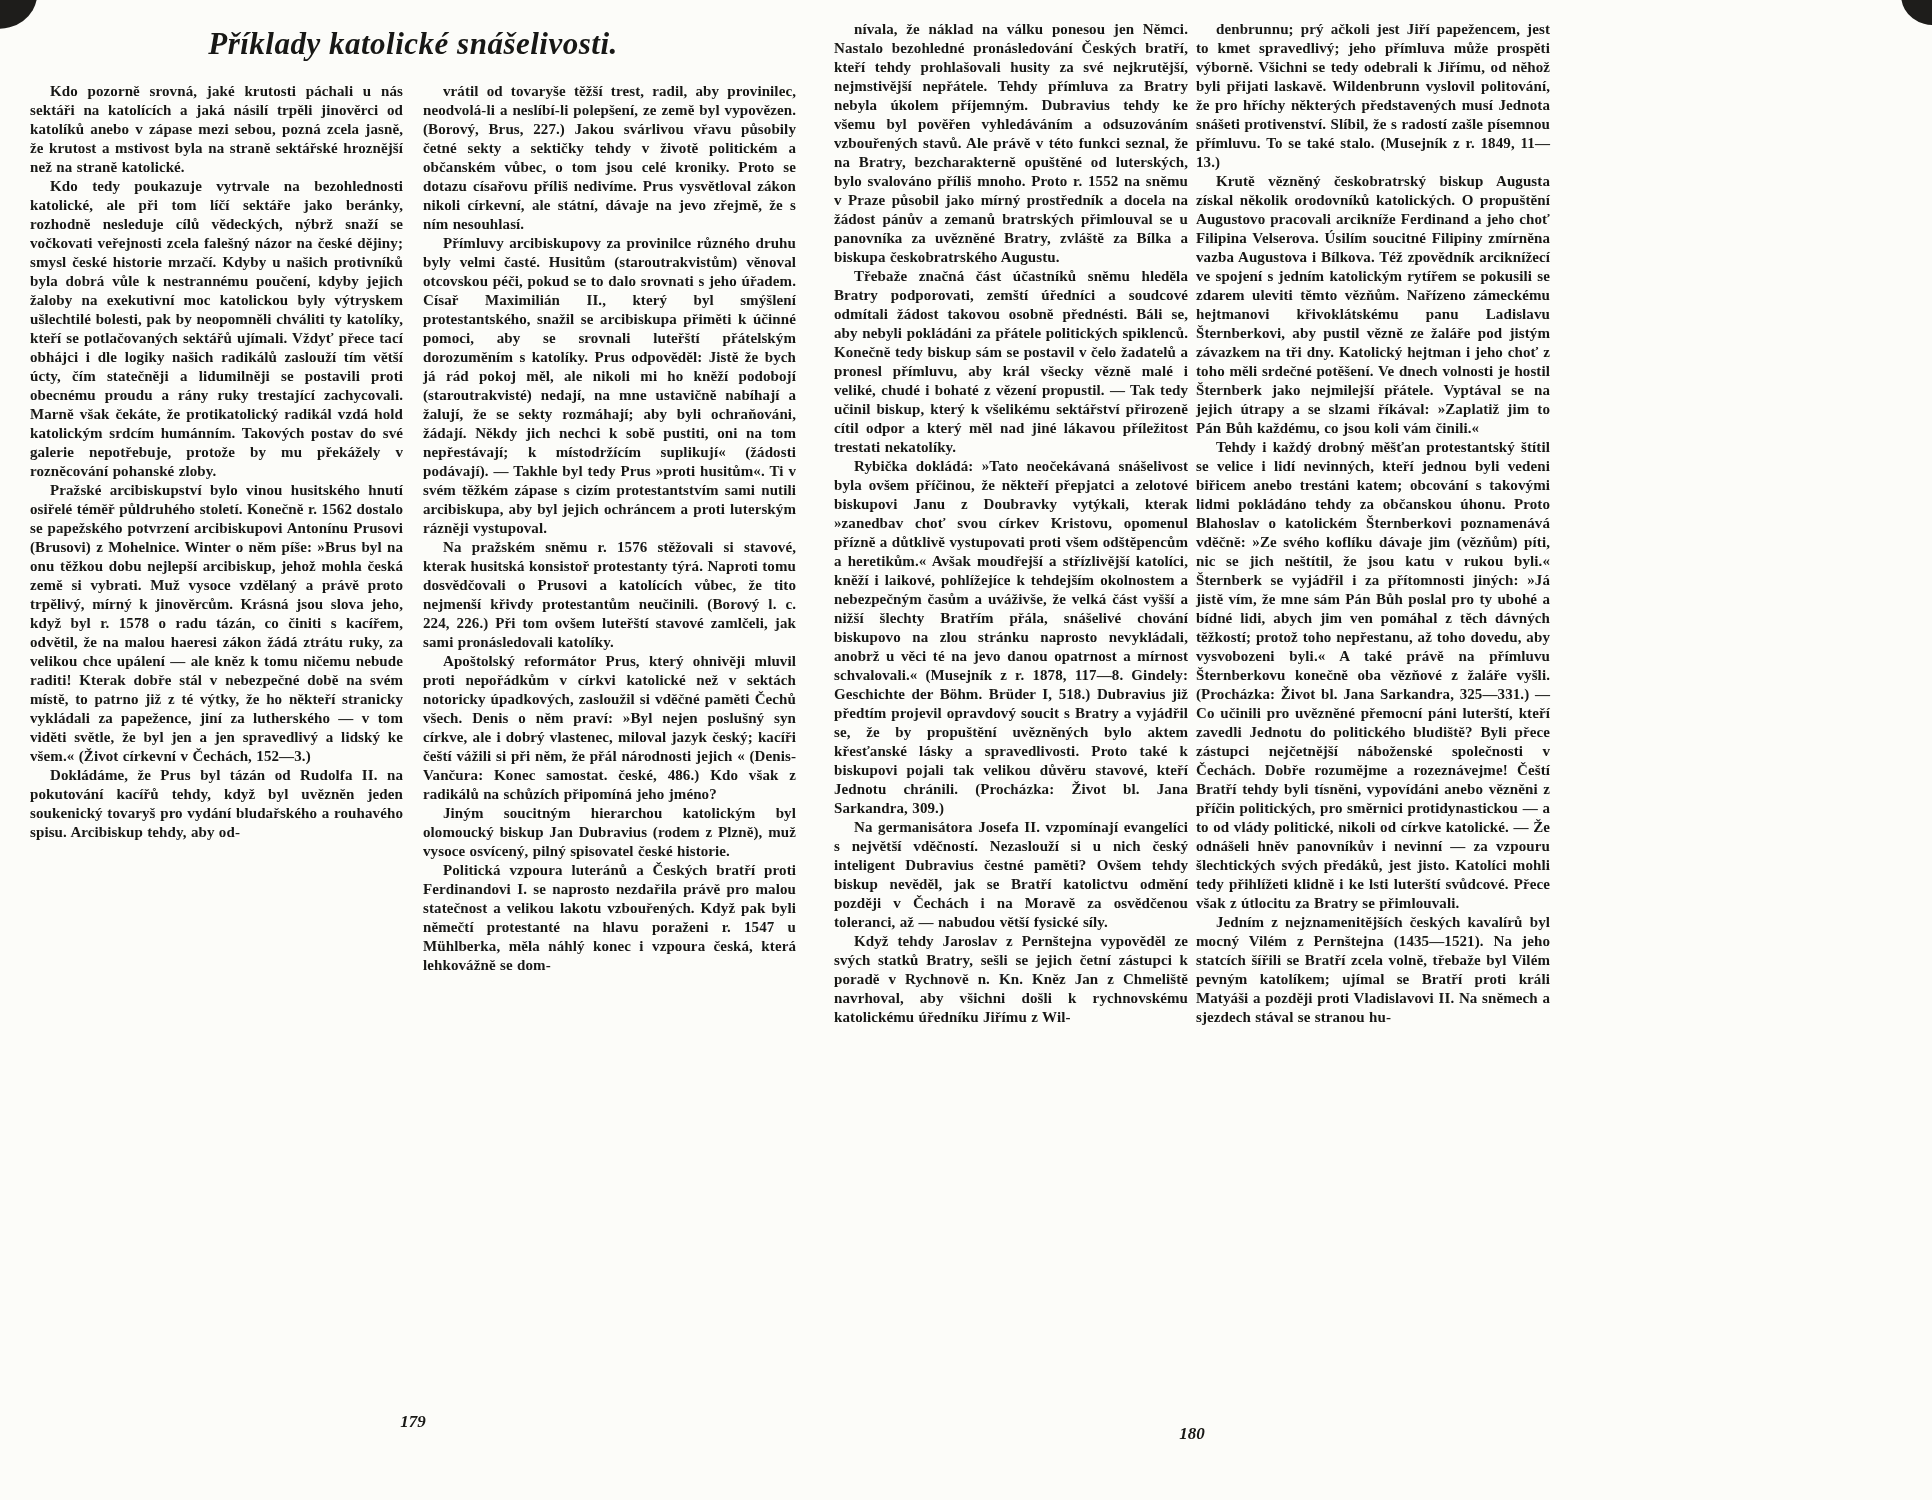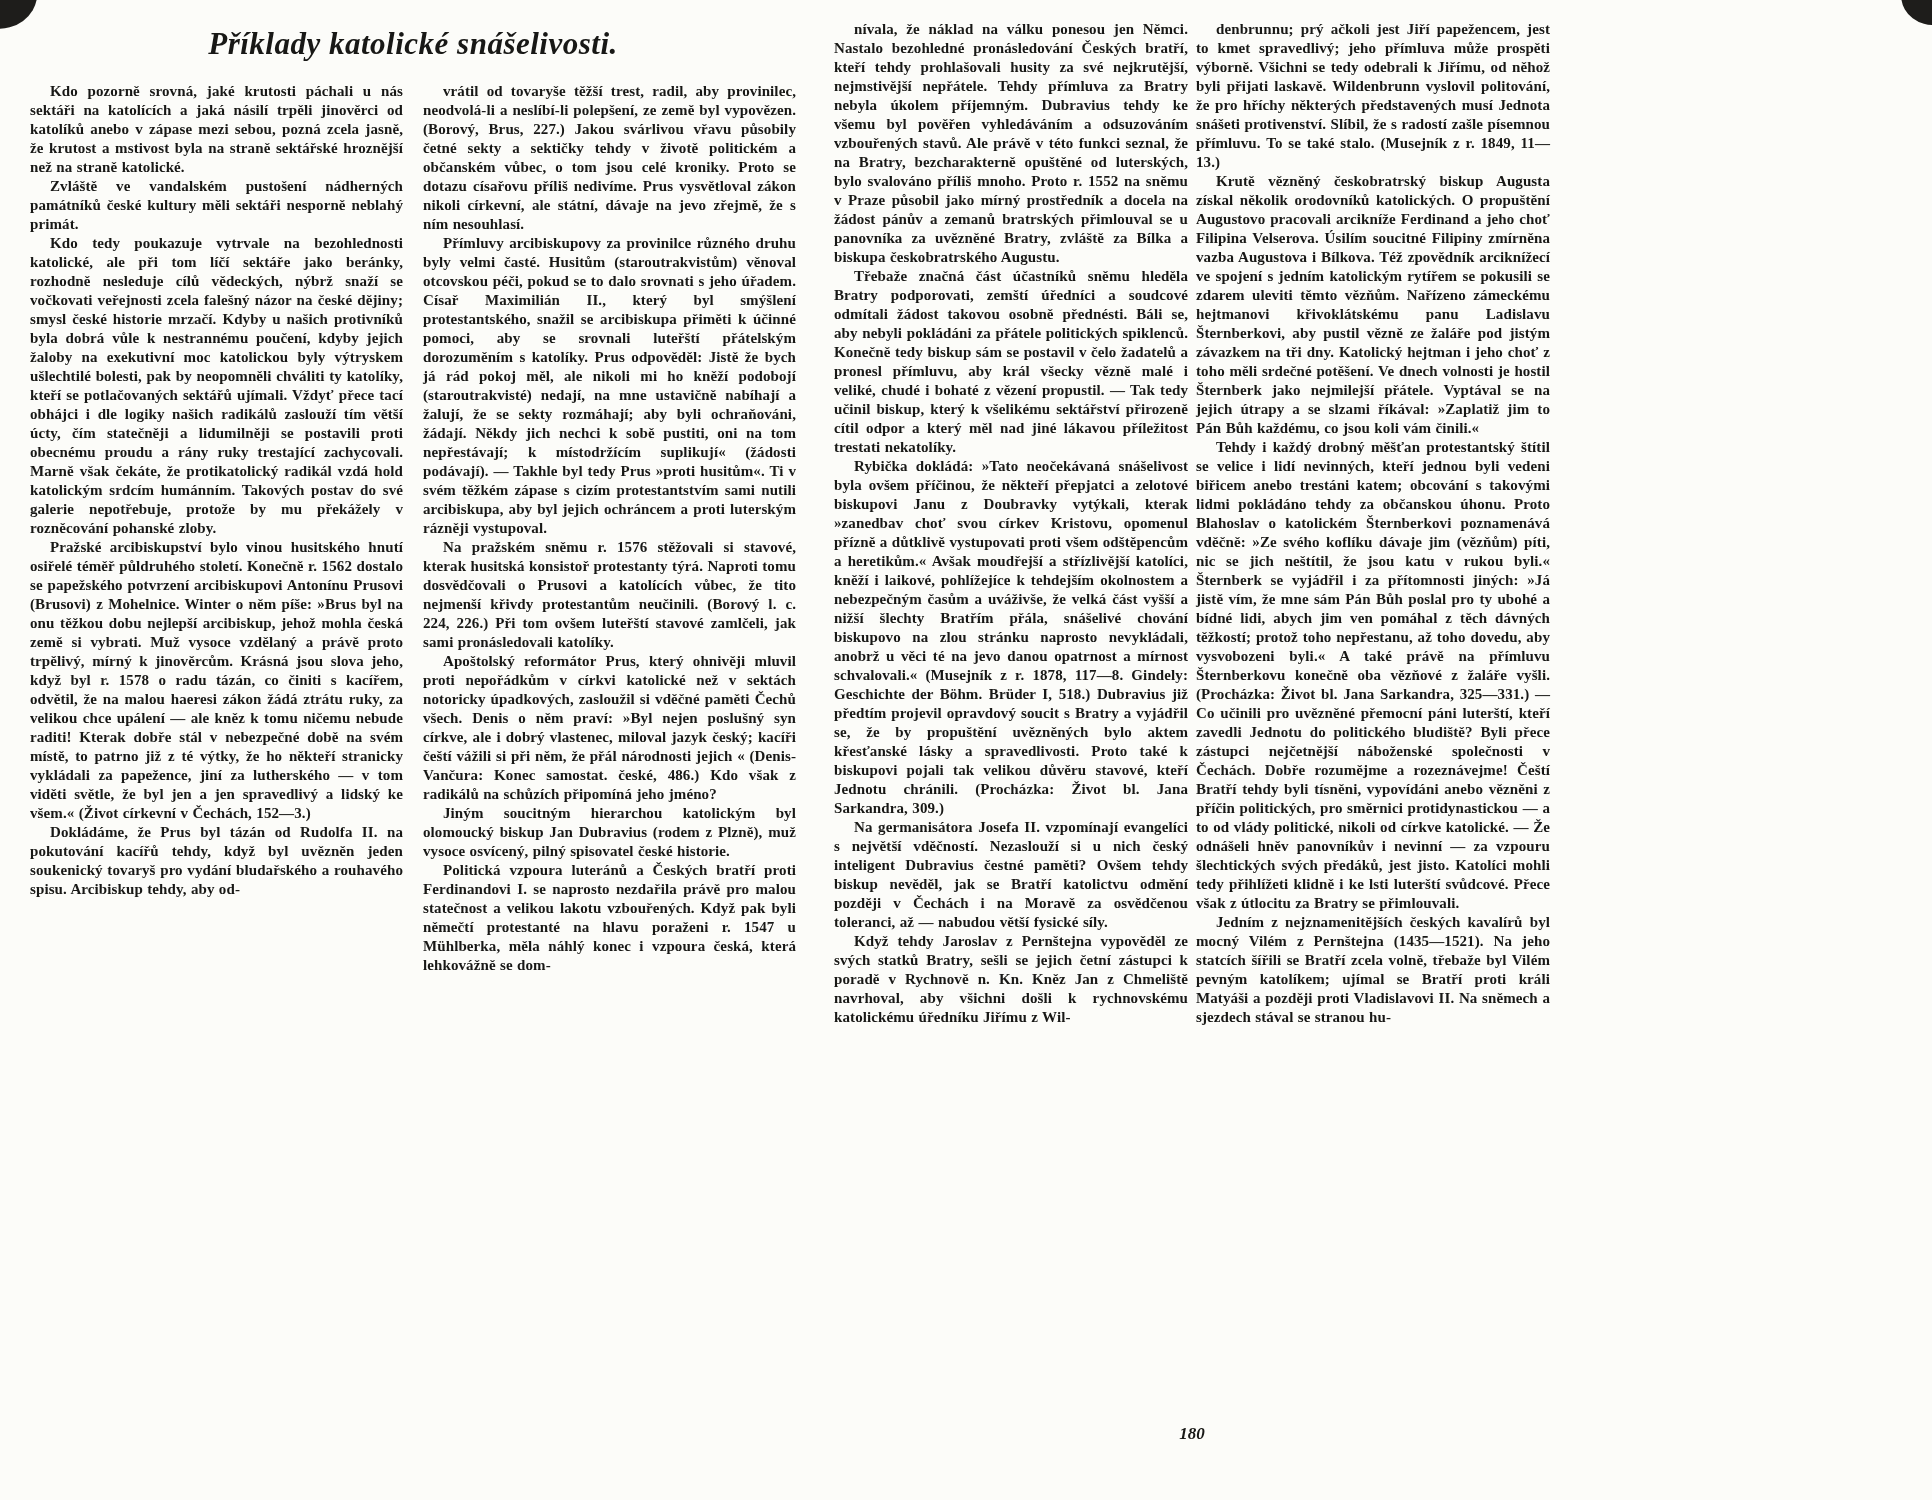--- a/index.html
+++ b/index.html
@@ -64,21 +64,20 @@
 <div class="canvas">
 
   <div class="artifact artifact-tl"></div>
   <div class="artifact artifact-tr"></div>
 
   <div class="page page-left">
     <h1 class="title">Příklady katolické snášelivosti.</h1>
     <div class="columns">
       <div class="col">
           <p class="para">Kdo pozorně srovná, jaké krutosti páchali u nás sektáři na katolících a jaká násilí trpěli jinověrci od katolíků anebo v zápase mezi sebou, pozná zcela jasně, že krutost a mstivost byla na straně sektářské hroznější než na straně katolické.</p>
-          <p class="para">Zvláště ve vandalském pustošení nádherných památníků české kultury měli sektáři nesporně neblahý primát.</p>
           <p class="para">Kdo tedy poukazuje vytrvale na bezohlednosti katolické, ale při tom líčí sektáře jako beránky, rozhodně nesleduje cílů vědeckých, nýbrž snaží se vočkovati veřejnosti zcela falešný názor na české dějiny; smysl české historie mrzačí. Kdyby u našich protivníků byla dobrá vůle k nestrannému poučení, kdyby jejich žaloby na exekutivní moc katolickou byly výtryskem ušlechtilé bolesti, pak by neopomněli chváliti ty katolíky, kteří se potlačovaných sektářů ujímali. Vždyť přece tací obhájci i dle logiky našich radikálů zaslouží tím větší úcty, čím statečněji a lidumilněji se postavili proti obecnému proudu a rány ruky trestající zachycovali. Marně však čekáte, že protikatolický radikál vzdá hold katolickým srdcím humánním. Takových postav do své galerie nepotřebuje, protože by mu překážely v rozněcování pohanské zloby.</p>
           <p class="para">Pražské arcibiskupství bylo vinou husitského hnutí osiřelé téměř půldruhého století. Konečně r. 1562 dostalo se papežského potvrzení arcibiskupovi Antonínu Prusovi (Brusovi) z Mohelnice. Winter o něm píše: »Brus byl na onu těžkou dobu nejlepší arcibiskup, jehož mohla česká země si vybrati. Muž vysoce vzdělaný a právě proto trpělivý, mírný k jinověrcům. Krásná jsou slova jeho, když byl r. 1578 o radu tázán, co činiti s kacířem, odvětil, že na malou haeresi zákon žádá ztrátu ruky, za velikou chce upálení — ale kněz k tomu ničemu nebude raditi! Kterak dobře stál v nebezpečné době na svém místě, to patrno již z té výtky, že ho někteří stranicky vykládali za papežence, jiní za lutherského — v tom viděti světle, že byl jen a jen spravedlivý a lidský ke všem.« (Život církevní v Čechách, 152—3.)</p>
           <p class="para">Dokládáme, že Prus byl tázán od Rudolfa II. na pokutování kacířů tehdy, když byl uvězněn jeden soukenický tovaryš pro vydání bludařského a rouhavého spisu. Arcibiskup tehdy, aby od-</p>
         </div>
       <div class="col">
           <p class="para">vrátil od tovaryše těžší trest, radil, aby provinilec, neodvolá-li a neslíbí-li polepšení, ze země byl vypovězen. (Borový, Brus, 227.) Jakou svárlivou vřavu působily četné sekty a sektičky tehdy v životě politickém a občanském vůbec, o tom jsou celé kroniky. Proto se dotazu císařovu příliš nedivíme. Prus vysvětloval zákon nikoli církevní, ale státní, dávaje na jevo zřejmě, že s ním nesouhlasí.</p>
           <p class="para">Přímluvy arcibiskupovy za provinilce různého druhu byly velmi časté. Husitům (staroutrakvistům) věnoval otcovskou péči, pokud se to dalo srovnati s jeho úřadem. Císař Maximilián II., který byl smýšlení protestantského, snažil se arcibiskupa přiměti k účinné pomoci, aby se srovnali luteřští přátelským dorozuměním s katolíky. Prus odpověděl: Jistě že bych já rád pokoj měl, ale nikoli mi ho kněží podobojí (staroutrakvisté) nedají, na mne ustavičně nabíhají a žalují, že se sekty rozmáhají; aby byli ochraňováni, žádají. Někdy jich nechci k sobě pustiti, oni na tom nepřestávají; k místodržícím suplikují« (žádosti podávají). — Takhle byl tedy Prus »proti husitům«. Ti v svém těžkém zápase s cizím protestantstvím sami nutili arcibiskupa, aby byl jejich ochráncem a proti luterským rázněji vystupoval.</p>
           <p class="para">Na pražském sněmu r. 1576 stěžovali si stavové, kterak husitská konsistoř protestanty týrá. Naproti tomu dosvědčovali o Prusovi a katolících vůbec, že tito nejmenší křivdy protestantům neučinili. (Borový l. c. 224, 226.) Při tom ovšem luteřští stavové zamlčeli, jak sami pronásledovali katolíky.</p>
           <p class="para">Apoštolský reformátor Prus, který ohnivěji mluvil proti nepořádkům v církvi katolické než v sektách notoricky úpadkových, zasloužil si vděčné paměti Čechů všech. Denis o něm praví: »Byl nejen poslušný syn církve, ale i dobrý vlastenec, miloval jazyk český; kacíři čeští vážili si při něm, že přál národnosti jejich « (Denis-Vančura: Konec samostat. české, 486.) Kdo však z radikálů na schůzích připomíná jeho jméno?</p>
           <p class="para">Jiným soucitným hierarchou katolickým byl olomoucký biskup Jan Dubravius (rodem z Plzně), muž vysoce osvícený, pilný spisovatel české historie.</p>
@@ -98,15 +97,16 @@
         </div>
       <div class="col">
           <p class="para">denbrunnu; prý ačkoli jest Jiří papežencem, jest to kmet spravedlivý; jeho přímluva může prospěti výborně. Všichni se tedy odebrali k Jiřímu, od něhož byli přijati laskavě. Wildenbrunn vyslovil politování, že pro hříchy některých představených musí Jednota snášeti protivenství. Slíbil, že s radostí zašle písemnou přímluvu. To se také stalo. (Musejník z r. 1849, 11—13.)</p>
           <p class="para">Krutě vězněný českobratrský biskup Augusta získal několik orodovníků katolických. O propuštění Augustovo pracovali arcikníže Ferdinand a jeho choť Filipina Velserova. Úsilím soucitné Filipiny zmírněna vazba Augustova i Bílkova. Též zpovědník arciknížecí ve spojení s jedním katolickým rytířem se pokusili se zdarem uleviti těmto vězňům. Nařízeno zámeckému hejtmanovi křivoklátskému panu Ladislavu Šternberkovi, aby pustil vězně ze žaláře pod jistým závazkem na tři dny. Katolický hejtman i jeho choť z toho měli srdečné potěšení. Ve dnech volnosti je hostil Šternberk jako nejmilejší přátele. Vyptával se na jejich útrapy a se slzami říkával: »Zaplatiž jim to Pán Bůh každému, co jsou koli vám činili.«</p>
           <p class="para">Tehdy i každý drobný měšťan protestantský štítil se velice i lidí nevinných, kteří jednou byli vedeni biřicem anebo trestáni katem; obcování s takovými lidmi pokládáno tehdy za občanskou úhonu. Proto Blahoslav o katolickém Šternberkovi poznamenává vděčně: »Ze svého koflíku dávaje jim (vězňům) píti, nic se jich neštítil, že jsou katu v rukou byli.« Šternberk se vyjádřil i za přítomnosti jiných: »Já jistě vím, že mne sám Pán Bůh poslal pro ty ubohé a bídné lidi, abych jim ven pomáhal z těch dávných těžkostí; protož toho nepřestanu, až toho dovedu, aby vysvobozeni byli.« A také právě na přímluvu Šternberkovu konečně oba vězňové z žaláře vyšli. (Procházka: Život bl. Jana Sarkandra, 325—331.) — Co učinili pro uvězněné přemocní páni luterští, kteří zavedli Jednotu do politického bludiště? Byli přece zástupci nejčetnější náboženské společnosti v Čechách. Dobře rozumějme a rozeznávejme! Čeští Bratří tehdy byli tísněni, vypovídáni anebo vězněni z příčin politických, pro směrnici protidynastickou — a to od vlády politické, nikoli od církve katolické. — Že odnášeli hněv panovníkův i nevinní — za vzpouru šlechtických svých předáků, jest jisto. Katolíci mohli tedy přihlížeti klidně i ke lsti luterští svůdcové. Přece však z útlocitu za Bratry se přimlouvali.</p>
           <p class="para">Jedním z nejznamenitějších českých kavalírů byl mocný Vilém z Pernštejna (1435—1521). Na jeho statcích šířili se Bratří zcela volně, třebaže byl Vilém pevným katolíkem; ujímal se Bratří proti králi Matyáši a později proti Vladislavovi II. Na sněmech a sjezdech stával se stranou hu-</p>
         </div>
     </div>
   </div>
 
+  <div class="pagenum" id="pn-left">179</div>
   <div class="pagenum" id="pn-right">180</div>
 
 </div>
 
 </body></html>

